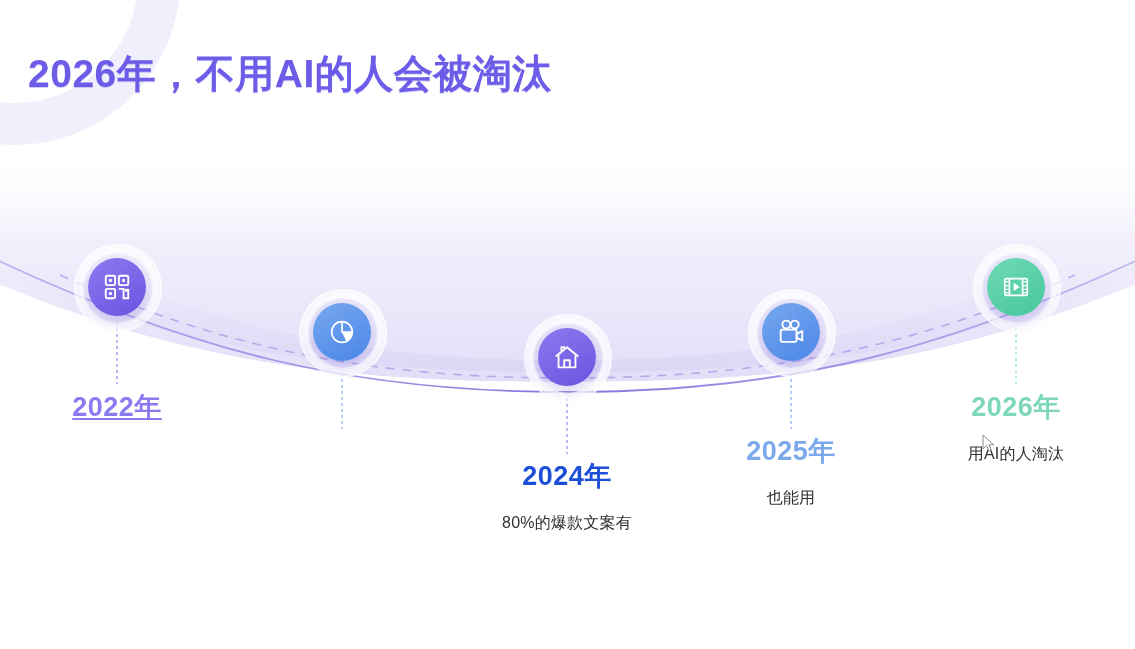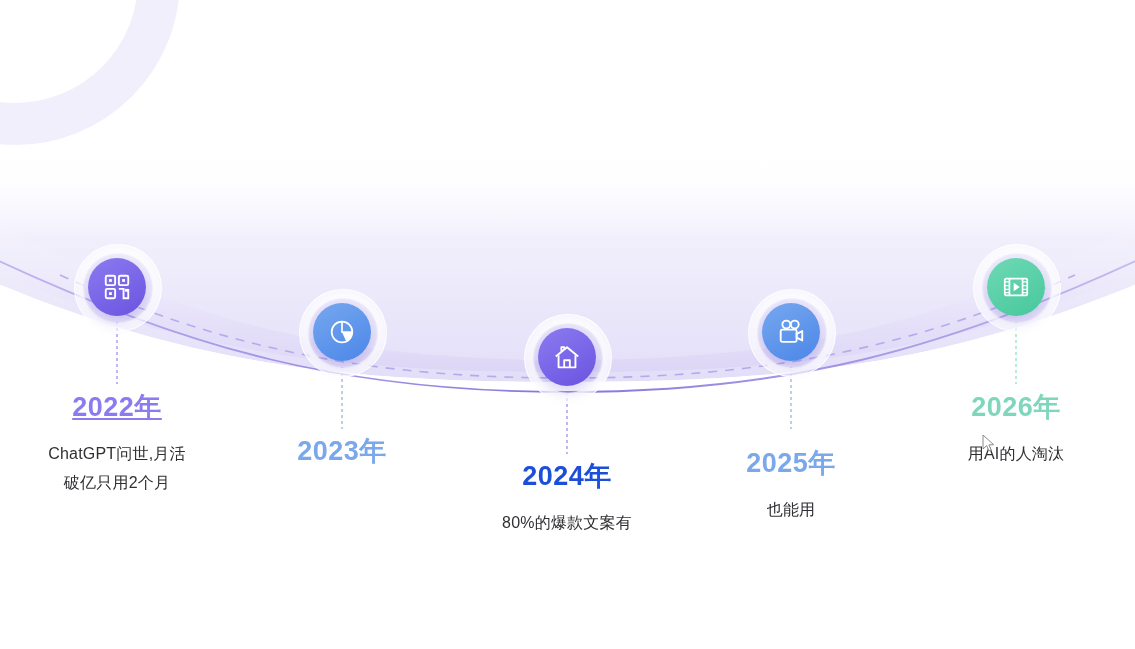--- a/index.html
+++ b/index.html
@@ -167,20 +167,21 @@
     pointer-events: none;
   }
 </style>
 </head>
 <body>
 
 <div id="stage">
 
   <div class="corner-arc"></div>
 
+  <div class="title">2026年，不用AI的人会被淘汰</div>
 
   <svg class="band-layer" viewBox="0 0 1135 649" preserveAspectRatio="none">
     <defs>
       <linearGradient id="bandGrad" x1="0" y1="0" x2="0" y2="1">
         <stop offset="0%" stop-color="#ffffff" stop-opacity="0"></stop>
         <stop offset="38%" stop-color="#efecfb" stop-opacity=".85"></stop>
         <stop offset="100%" stop-color="#e3def8" stop-opacity="1"></stop>
       </linearGradient>
       <linearGradient id="bandGrad2" x1="0" y1="0" x2="0" y2="1">
         <stop offset="0%" stop-color="#ffffff" stop-opacity="0"></stop>
@@ -269,38 +270,33 @@
     </div>
   <div class="drop" style="left:791px; top:367px; height:62px; color:#7aa8ea;">
       <i></i>
     </div>
   <div class="drop" style="left:1016px; top:322px; height:62px; color:#7fd7bb;">
       <i></i>
     </div>
 
   <div class="caption" style="left:117px; top:393px;">
     <div class="year" style="color:#8b7bf0;text-decoration:underline;">2022年</div>
-    <div class="desc">
-      <span>ChatGPT问世,月活</span>
-      <span>破亿只用2个月</span>
-    </div>
   </div>
 
   <div class="caption" style="left:342px; top:437px;">
-    <div class="year" style="color:#7aa8ea;">2023年</div>
   </div>
 
   <div class="caption" style="left:567px; top:462px;">
     <div class="year" style="color:#1d4ed8;">2024年</div>
     <div class="desc">
       <span>80%的爆款文案有</span>
     </div>
   </div>
 
-  <div class="caption" style="left:791px; top:449px;">
+  <div class="caption" style="left:791px; top:437px;">
     <div class="year" style="color:#7aa8ea;">2025年</div>
     <div class="desc">
       <span>也能用</span>
     </div>
   </div>
 
   <div class="caption" style="left:1016px; top:393px;">
     <div class="year" style="color:#7fd7bb;text-align:center;">2026年</div>
     <div class="desc">
       <span>用AI的人淘汰</span>

